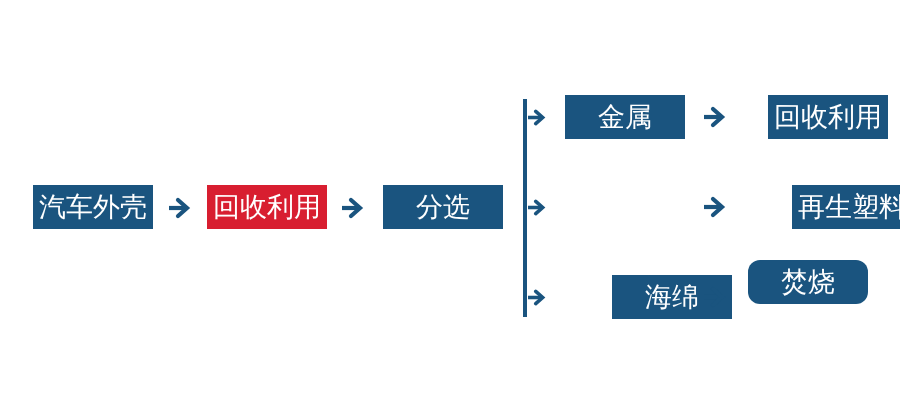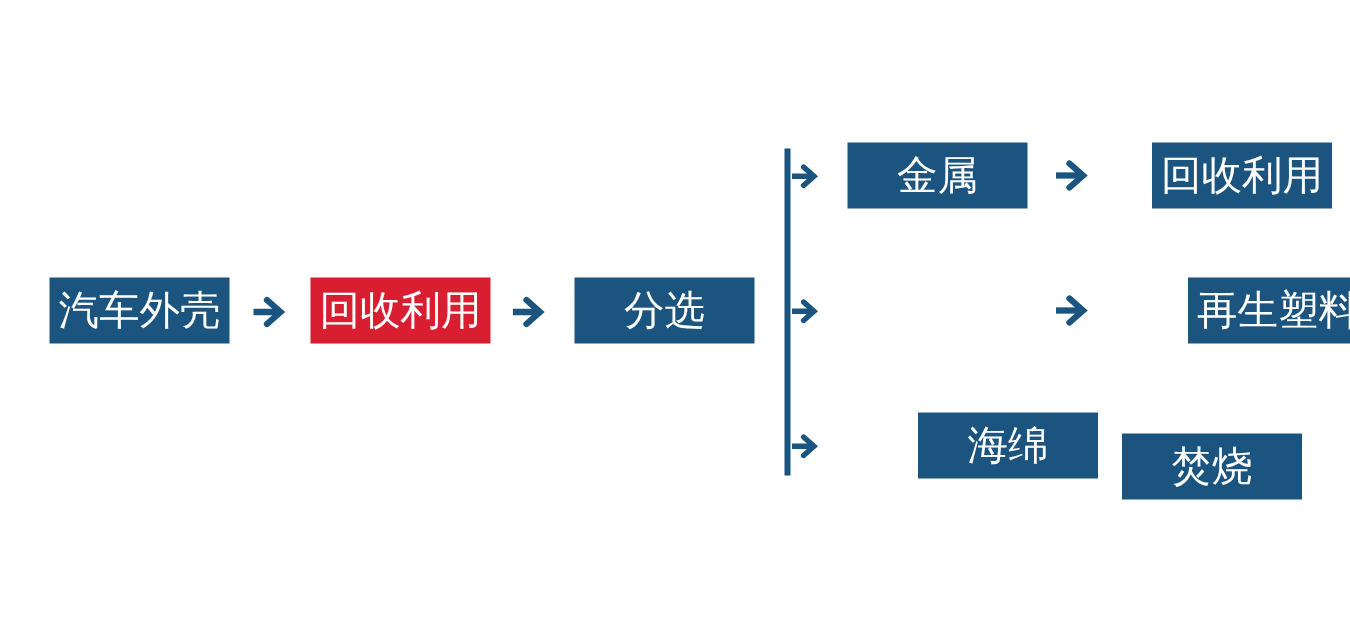--- a/index.html
+++ b/index.html
@@ -50,21 +50,21 @@
   .a-1       { left: 167px; top: 197px; }
   .n-process { left: 207px; top: 185px; }
   .a-2       { left: 340px; top: 197px; }
   .n-sort    { left: 383px; top: 185px; }
   
   .n-mat-0 { left: 565px; top: 95px;  }
   .n-mat-1 { left: 565px; top: 185px; }
   .n-mat-2 { left: 565px; top: 275px; margin-left: 47px; }
   .n-out-0 { left: 768px; top: 95px;  }
   .n-out-1 { left: 792px; top: 185px; }
-  .n-out-2 { left: 748px; top: 289px; }
+  .n-out-2 { left: 748px; top: 260px; border-radius: 12px; }
   .a-mid-0 { left: 702px; top: 106px; }
   .a-mid-1 { left: 702px; top: 196px; }
   .a-mid-2 { left: 702px; top: 286px; }
   .a-br-0  { left: 526px; top: 109px; }
   .a-br-1  { left: 526px; top: 199px; }
   .a-br-2  { left: 526px; top: 289px; }
 </style>
 </head>
 <body>
 

